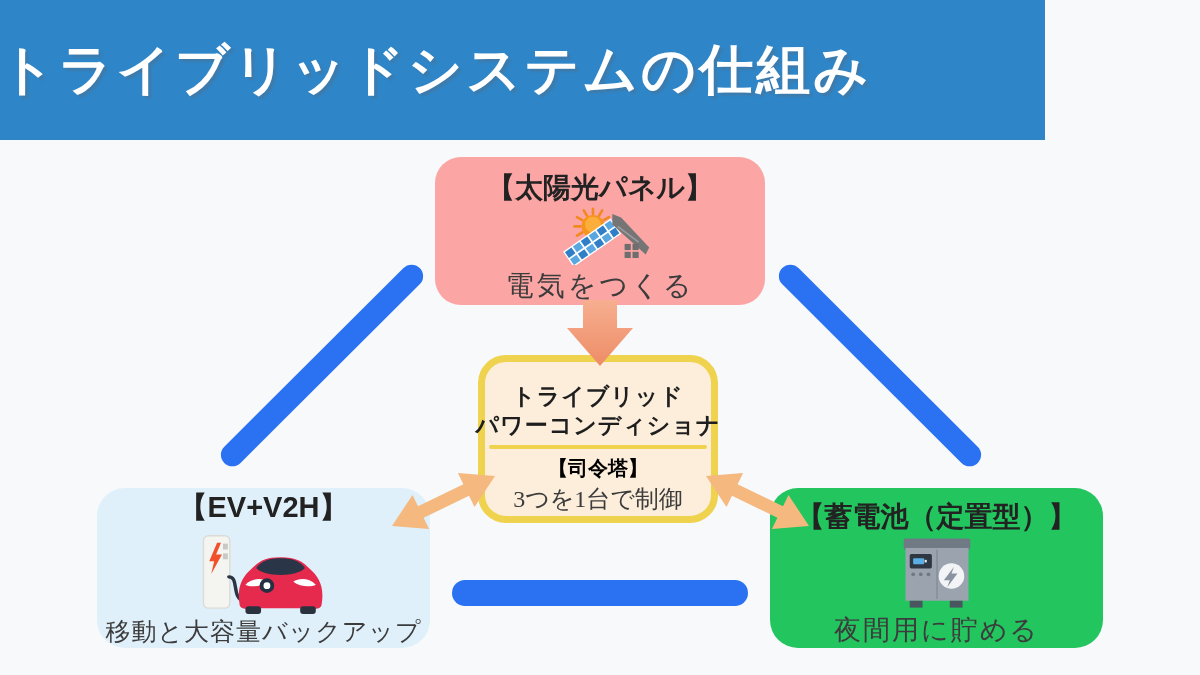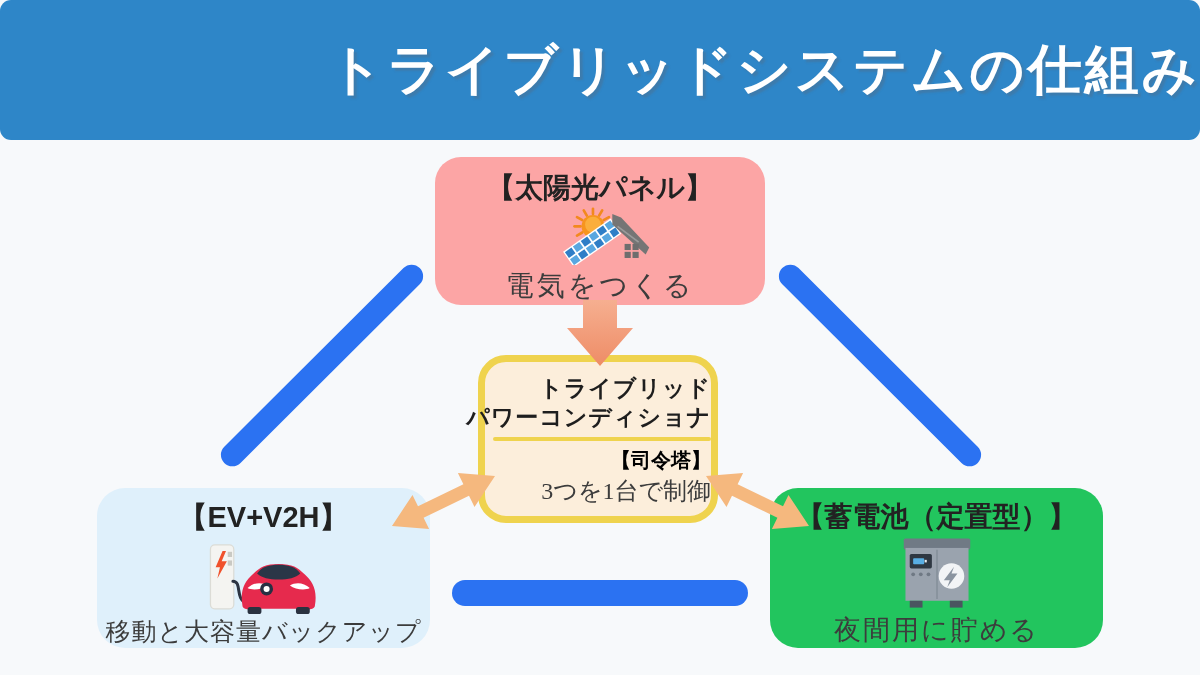--- a/index.html
+++ b/index.html
@@ -5,23 +5,23 @@
   html,body{margin:0;padding:0;}
   .canvas{
     position:relative;
     width:1200px;height:675px;
     background:#F7F9FB;
     overflow:hidden;
     font-family:"Liberation Sans", sans-serif;
   }
   
   .header{
-    position:absolute;left:0;top:0;width:1200px;height:140px;
+    position:absolute;left:0;top:0;width:1045px;height:140px;
     background:#2E86C8;
-    display:flex;align-items:center;justify-content:flex-end;border-radius:11px;
+    display:flex;align-items:center;justify-content:flex-start;
   }
   .header h1{
     margin:0;
     color:#FFFFFF;
     font-size:54px;
     font-weight:800;
     letter-spacing:3px;
     text-shadow:3px 3px 2px rgba(80,110,140,.45);
     white-space:nowrap;
   }
@@ -53,32 +53,31 @@
     left:435px;top:157px;width:330px;height:148px;
     background:#fca5a5;border-radius:26px;
     padding-top:12px;
   }
   .solar .node-title{font-size:28px;}
   .solar .node-caption{font-size:28px;letter-spacing:3px;margin-top:2px;}
   .controller{
     left:478px;top:355px;width:240px;height:168px;
     background:#FCEEDB;
     border:7px solid #EFD34E;border-radius:28px;
-    padding-top:12px;
+    padding-top:20px;
     z-index:2;
-    align-items:flex-end;
   }
   .ctrl-line{font-size:23px;font-weight:800;color:#1E1E1E;line-height:29px;letter-spacing:1px;white-space:nowrap;}
   .ctrl-divider{width:218px;height:4px;background:#EFD34E;margin:5px 0 4px;border-radius:2px;}
   .ctrl-sub{font-size:20px;font-weight:700;color:#000000;line-height:31px;white-space:nowrap;}
   .ctrl-caption{font-family:"Liberation Serif", serif;font-size:24px;color:#3C3C3C;line-height:30px;white-space:nowrap;}
   .ev{
     left:97px;top:488px;width:333px;height:160px;
     background:#DFF0FB;border-radius:28px;
-    padding-top:10px;
+    padding-top:0;
   }
   .ev .node-title{font-size:29px;}
   .ev .node-caption{font-size:25px;letter-spacing:1px;margin-top:1px;}
   .battery{
     left:770px;top:488px;width:333px;height:160px;
     background:#22c55e;border-radius:28px;
     padding-top:10px;
   }
   .battery .node-title{font-size:28px;}
   .battery .node-caption{font-size:27px;letter-spacing:2px;margin-top:1px;}

